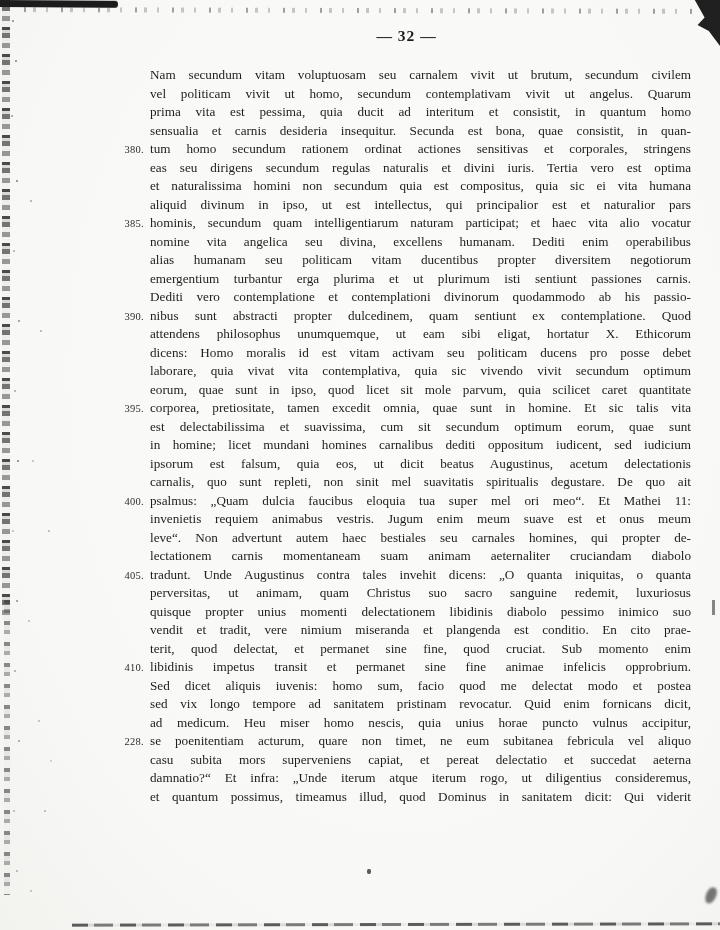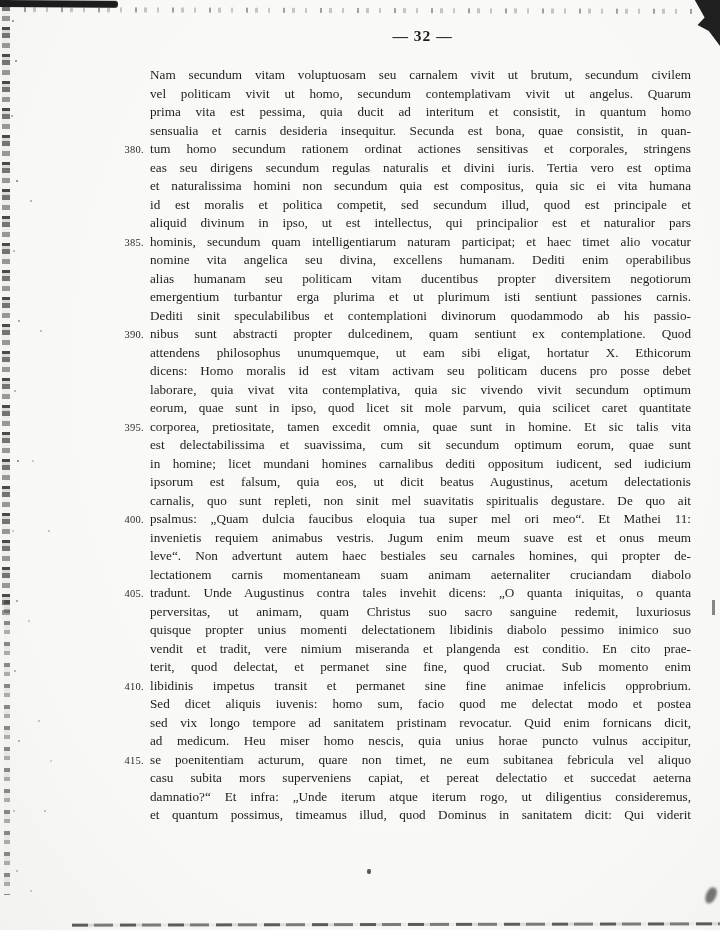--- a/index.html
+++ b/index.html
@@ -86,21 +86,21 @@
     left: 712px; top: 600px; width: 3px; height: 15px;
     background: #555; filter: blur(0.6px); opacity: .7;
   }
   .footnote-star {
     left: 367px; top: 869px; width: 4px; height: 5px;
     background: #333; border-radius: 40%; filter: blur(0.3px); opacity: .8;
   }
 
   
   .page-number {
-    position: absolute; left: 152px; width: 541px; top: 27px;
+    position: absolute; left: 136px; width: 541px; top: 27px;
     text-align: center; font-weight: bold; font-size: 15.5px;
     color: #1b1b1b; letter-spacing: 1px;
   }
   .textblock {
     position: absolute; left: 98px; top: 66px; width: 593px;
   }
   .line {
     display: flex; align-items: baseline;
     height: 18.5px; line-height: 18.5px;
     white-space: nowrap;
@@ -168,53 +168,49 @@
     <div class="line">
       <span class="lineno"></span>
       <span class="linetext">eas seu dirigens secundum regulas naturalis et divini iuris. Tertia vero est optima</span>
     </div>
 
     <div class="line">
       <span class="lineno"></span>
       <span class="linetext">et naturalissima homini non secundum quia est compositus, quia sic ei vita humana</span>
     </div>
 
-    <div class="line">
-      <span class="lineno"></span>
-      <span class="linetext">id est moralis et politica competit, sed secundum illud, quod est principale et</span>
-    </div>
 
     <div class="line">
       <span class="lineno"></span>
       <span class="linetext">aliquid divinum in ipso, ut est intellectus, qui principalior est et naturalior pars</span>
     </div>
 
     <div class="line">
       <span class="lineno">385.</span>
-      <span class="linetext">hominis, secundum quam intelligentiarum naturam participat; et haec timet alio vocatur</span>
+      <span class="linetext">hominis, secundum quam intelligentiarum naturam participat; et haec vita alio vocatur</span>
     </div>
 
     <div class="line">
       <span class="lineno"></span>
       <span class="linetext">nomine vita angelica seu divina, excellens humanam. Dediti enim operabilibus</span>
     </div>
 
     <div class="line">
       <span class="lineno"></span>
       <span class="linetext">alias humanam seu politicam vitam ducentibus propter diversitem negotiorum</span>
     </div>
 
     <div class="line">
       <span class="lineno"></span>
       <span class="linetext">emergentium turbantur erga plurima et ut plurimum isti sentiunt passiones carnis.</span>
     </div>
 
     <div class="line">
       <span class="lineno"></span>
-      <span class="linetext">Dediti sinit speculabilibus et contemplationi divinorum quodammodo ab his passio-</span>
+      <span class="linetext">Dediti vero contemplatione et contemplationi divinorum quodammodo ab his passio-</span>
     </div>
 
     <div class="line">
       <span class="lineno">390.</span>
       <span class="linetext">nibus sunt abstracti propter dulcedinem, quam sentiunt ex contemplatione. Quod</span>
     </div>
 
     <div class="line">
       <span class="lineno"></span>
       <span class="linetext">attendens philosophus unumquemque, ut eam sibi eligat, hortatur X. Ethicorum</span>
@@ -321,21 +317,21 @@
       <span class="lineno"></span>
       <span class="linetext">sed vix longo tempore ad sanitatem pristinam revocatur. Quid enim fornicans dicit,</span>
     </div>
 
     <div class="line">
       <span class="lineno"></span>
       <span class="linetext">ad medicum. Heu miser homo nescis, quia unius horae puncto vulnus accipitur,</span>
     </div>
 
     <div class="line">
-      <span class="lineno">415.</span>
+      <span class="lineno">228.</span>
       <span class="linetext">se poenitentiam acturum, quare non timet, ne eum subitanea febricula vel aliquo</span>
     </div>
 
     <div class="line">
       <span class="lineno"></span>
       <span class="linetext">casu subita mors superveniens capiat, et pereat delectatio et succedat aeterna</span>
     </div>
 
     <div class="line">
       <span class="lineno"></span>

